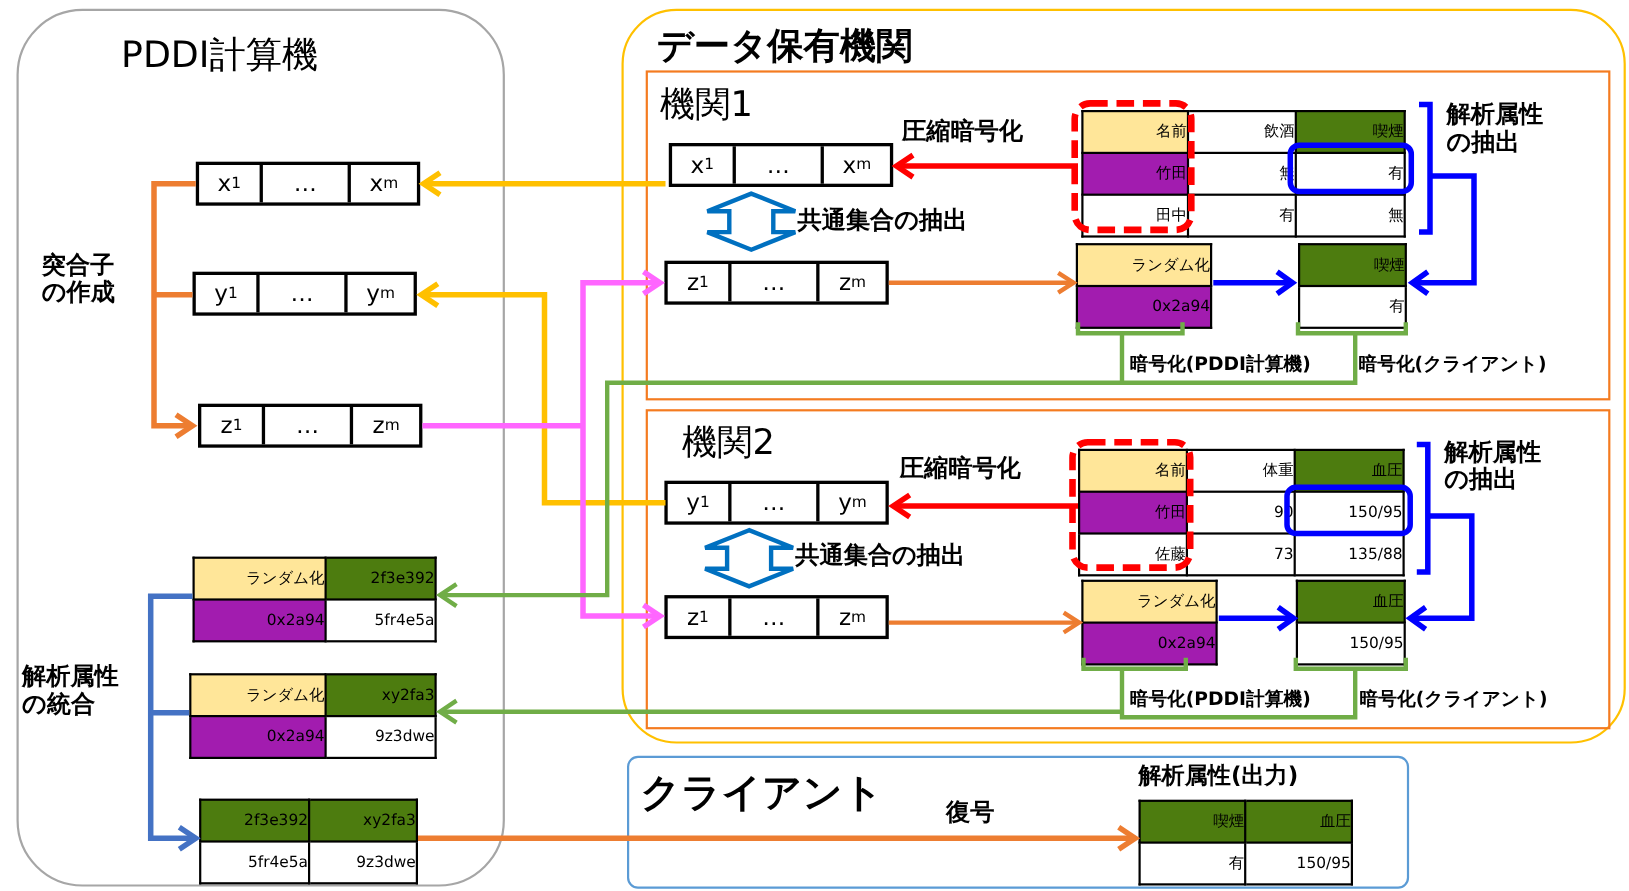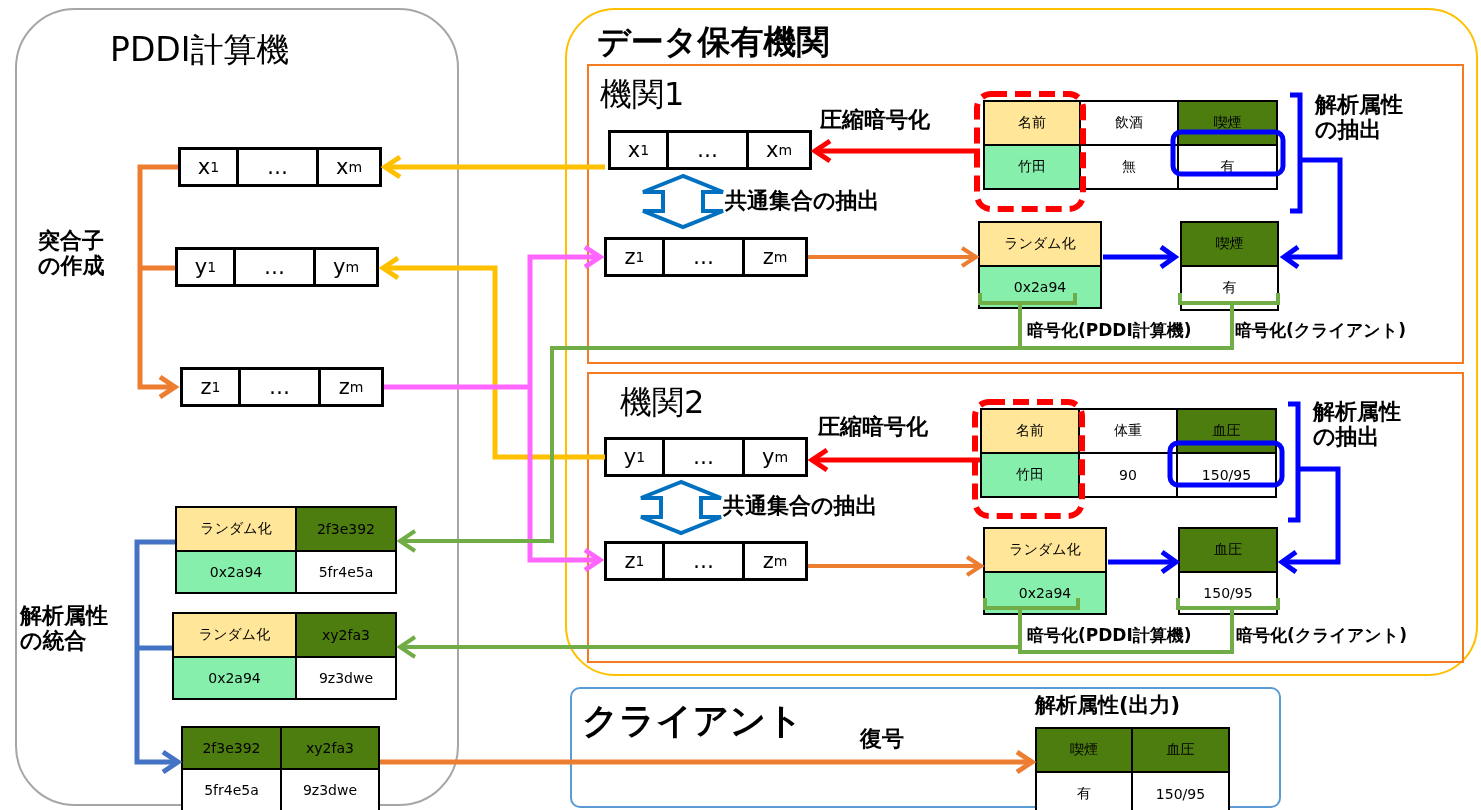--- a/index.html
+++ b/index.html
@@ -4,23 +4,23 @@
 <style>
   html,body{margin:0;padding:0;background:#fff;}
   body{width:1481px;height:810px;position:relative;overflow:hidden;font-family:"DejaVu Sans","Liberation Sans",sans-serif;color:#000;}
   .panel{position:absolute;box-sizing:border-box;}
   .title{position:absolute;white-space:nowrap;text-align:right;}
   .seq{position:absolute;display:flex;border:3px solid #000;background:#fff;box-sizing:border-box;height:40px;}
   .seq div{display:flex;align-items:center;justify-content:center;font-size:21px;border-right:3px solid #000;box-sizing:border-box;}
   .seq div:last-child{border-right:none;}
   .seq sub{font-size:14px;vertical-align:-4px;}
   table.t{position:absolute;border-collapse:collapse;font-size:14px;}
-  table.t td{border:2px solid #000;text-align:center;height:38px;padding:12px;box-sizing:border-box;}
+  table.t td{border:2px solid #000;text-align:right;height:38px;padding:0;box-sizing:border-box;}
   .y{background:#ffe699;}
-  .b{background:#86efac;}
+  .b{background:#a21caf;}
   .p{background:#4d7c0f;}
   .w{background:#fff;}
   .lbl{position:absolute;font-size:22px;font-weight:bold;white-space:nowrap;line-height:1.15;}
   .lbl2{position:absolute;font-size:17px;font-weight:bold;white-space:nowrap;text-align:right;}
   svg.ov{position:absolute;left:0;top:0;pointer-events:none;}
 </style>
 </head>
 <body>
 
 <div class="panel" style="left:15px;top:8px;width:444px;height:798px;border:2px solid #a6a6a6;border-radius:60px;"></div>
@@ -149,20 +149,25 @@
       <tr>
         <td class="y" style="width:96px;">名前</td>
         <td class="w" style="width:98px;">飲酒</td>
         <td class="p">喫煙</td>
       </tr>
   <tr>
         <td class="b">竹田</td>
         <td class="w">無</td>
         <td class="w">有</td>
       </tr>
+  <tr>
+        <td class="w">田中</td>
+        <td class="w">有</td>
+        <td class="w">無</td>
+      </tr>
 </tbody>
   </table>
 <table class="t" style="left:978px;top:221px;width:124px;">
   <tbody>
       <tr>
         <td class="y">ランダム化</td>
       </tr>
   <tr>
         <td class="b">0x2a94</td>
       </tr>
@@ -214,20 +219,25 @@
   <tbody>
       <tr>
         <td class="y" style="width:98px;">名前</td>
         <td class="w" style="width:98px;">体重</td>
         <td class="p">血圧</td>
       </tr>
   <tr>
         <td class="b">竹田</td>
         <td class="w">90</td>
         <td class="w">150/95</td>
+      </tr>
+  <tr>
+        <td class="w">佐藤</td>
+        <td class="w">73</td>
+        <td class="w">135/88</td>
       </tr>
 </tbody>
   </table>
 <table class="t" style="left:983px;top:527px;width:124px;">
   <tbody>
       <tr>
         <td class="y">ランダム化</td>
       </tr>
   <tr>
         <td class="b">0x2a94</td>

